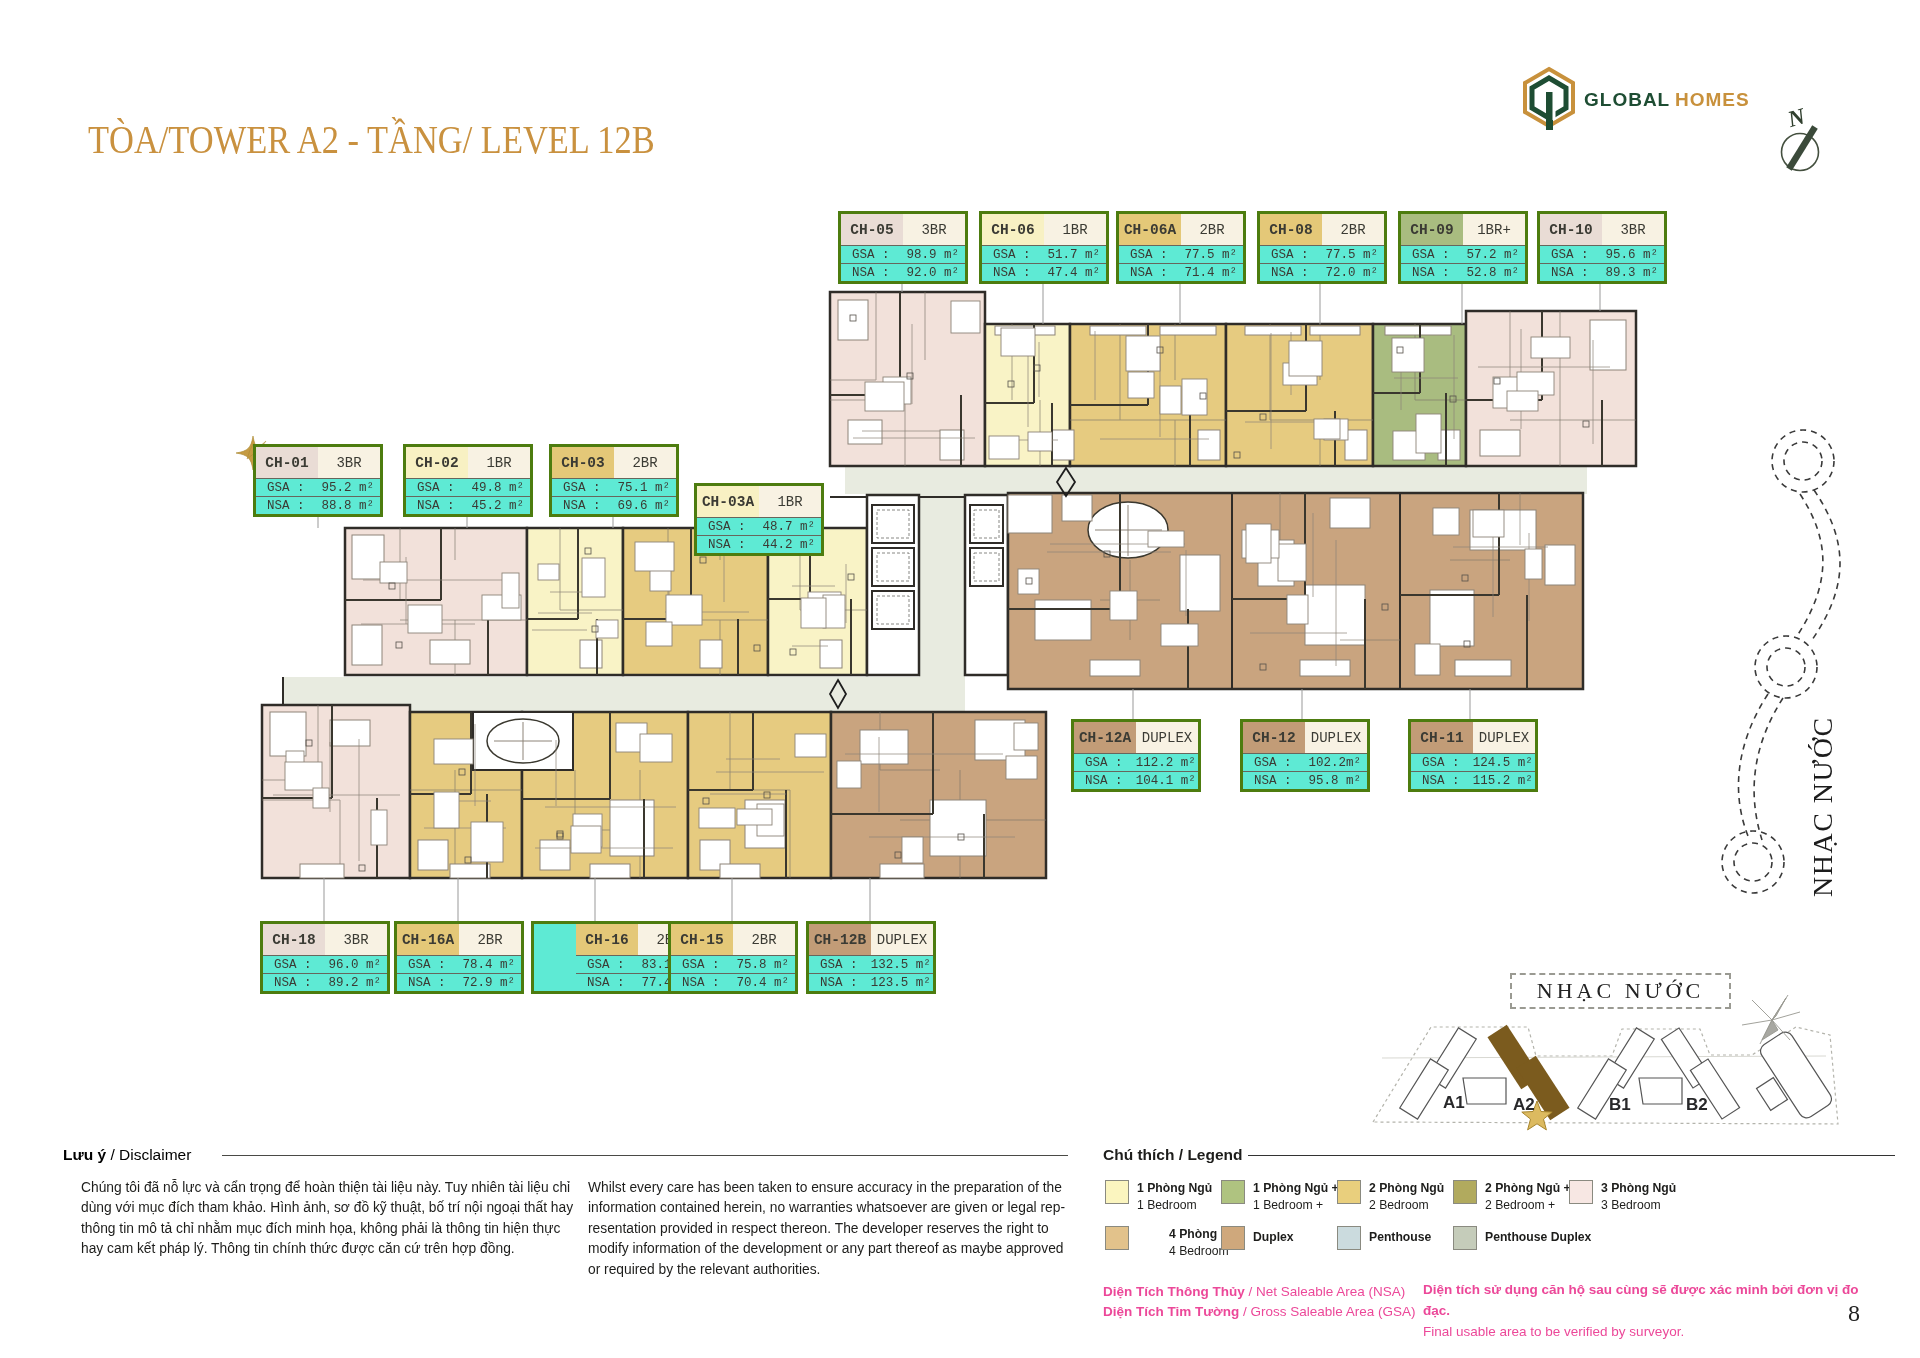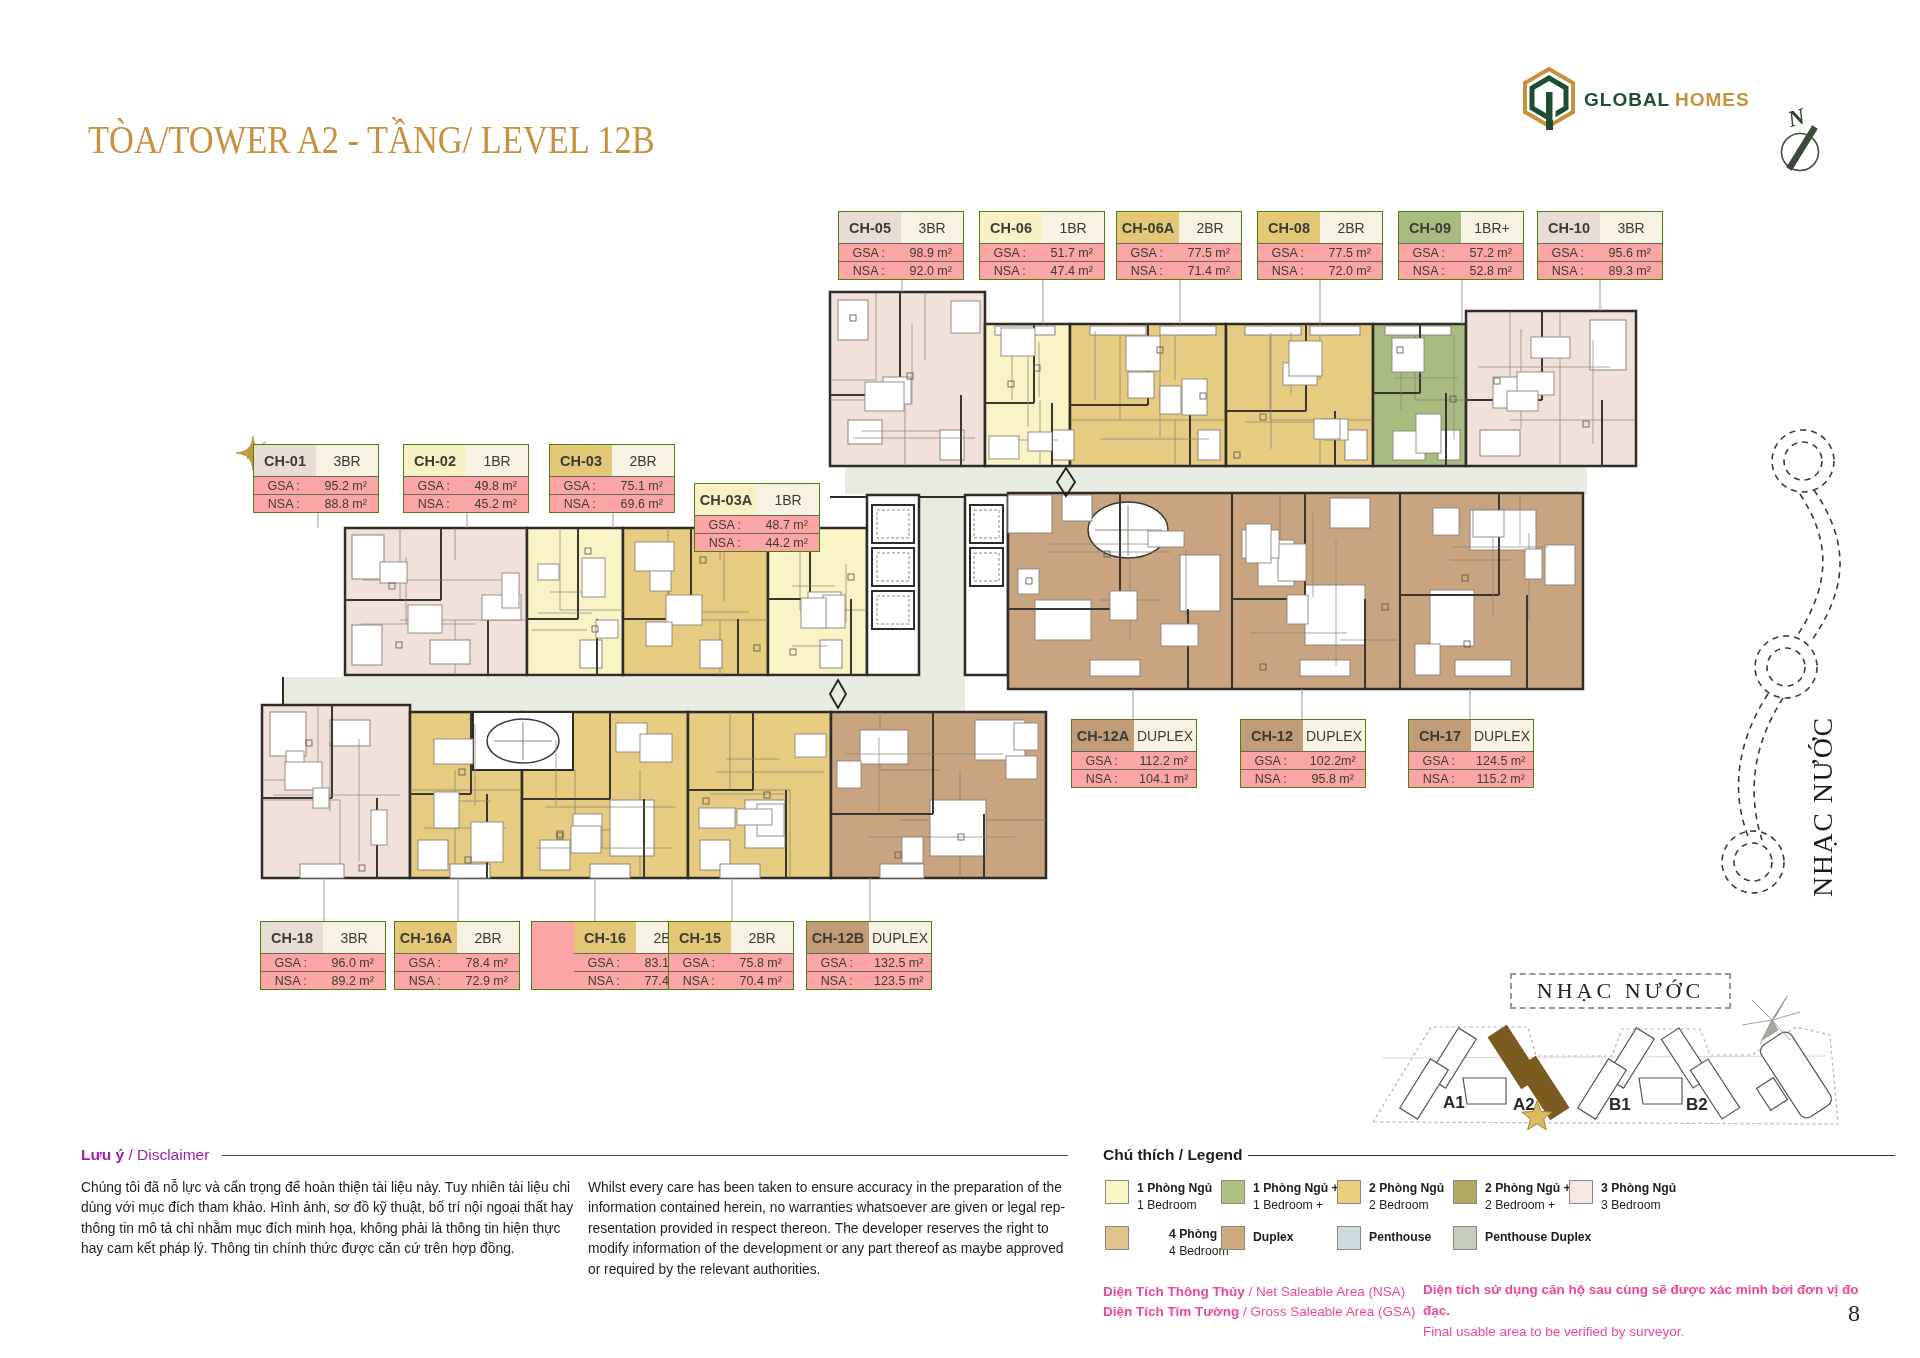--- a/index.html
+++ b/index.html
@@ -5,22 +5,22 @@
   html,body{margin:0;padding:0;background:#fff;}
   #page{position:relative;width:1920px;height:1358px;background:#ffffff;overflow:hidden;
         font-family:"Liberation Sans",sans-serif;}
   .t1{position:absolute;left:88px;top:57px;font-family:"Liberation Serif",serif;
       font-size:57px;color:#C9913F;white-space:nowrap;line-height:1;}
   .t1 .in{display:inline-block;transform:scaleX(0.825);transform-origin:left top;}
   .t2{position:absolute;left:88px;top:119px;font-family:"Liberation Serif",serif;
       font-size:41px;color:#C9913F;white-space:nowrap;line-height:1;}
   .t2 .in{display:inline-block;transform:scaleX(0.84);transform-origin:left top;}
   
-  .ut{position:absolute;width:124px;border:1px solid #4d7c0f;background:#fca5a5;
-      font-family:Liberation Sans, sans-serif;color:#3b3b34;}
+  .ut{position:absolute;width:124px;border:3px solid #4d7c0f;background:#5eead4;
+      font-family:Liberation Mono, monospace;color:#3b3b34;}
   .ut .hd{display:flex;height:31px;border-bottom:1px solid #67665c;}
   .ut .hd .l{width:50%;display:flex;align-items:center;justify-content:center;
              font-weight:bold;font-size:14.5px;}
   .ut .hd .r{width:50%;background:#F8F2E3;display:flex;align-items:center;justify-content:center;
              font-size:14px;}
   .ut .rw{display:flex;height:17px;font-size:12.5px;align-items:center;}
   .ut .rw.n{border-top:1px solid #67665c;}
   .ut .rw .a{width:48%;text-align:center;}
   .ut .rw .b{width:52%;text-align:center;}
   .pk{background:#E9DCD5;} .py{background:#F8F1C3;} .yl{background:#E4C878;}
@@ -647,21 +647,21 @@
         <div class="a">GSA :</div>
         <div class="b">102.2m²</div>
       </div>
       <div class="rw n">
         <div class="a">NSA :</div>
         <div class="b">95.8 m²</div>
       </div>
     </div>
 <div class="ut" style="left:1408px;top:719px;">
       <div class="hd">
-        <div class="l br">CH-17</div>
+        <div class="l br">CH-11</div>
         <div class="r">DUPLEX</div>
       </div>
       <div class="rw">
         <div class="a">GSA :</div>
         <div class="b">124.5 m²</div>
       </div>
       <div class="rw n">
         <div class="a">NSA :</div>
         <div class="b">115.2 m²</div>
       </div>
@@ -738,21 +738,21 @@
       </div>
     </div>
 
 <div class="vert">NHẠC NƯỚC</div>
 <div class="nnbox">NHẠC NƯỚC</div>
 <div class="mlab" style="left:1443px;top:1093px;">A1</div>
 <div class="mlab" style="left:1513px;top:1095px;">A2</div>
 <div class="mlab" style="left:1609px;top:1095px;">B1</div>
 <div class="mlab" style="left:1686px;top:1095px;">B2</div>
 
-<div style="position:absolute;left:81px;top:1146px;font-size:15.5px;color:#a21caf;"><b>Lưu ý</b> / Disclaimer</div>
+<div style="position:absolute;left:63px;top:1146px;font-size:15.5px;color:#000000;"><b>Lưu ý</b> / Disclaimer</div>
 <div class="hr" style="left:222px;top:1155px;width:846px;"></div>
 <div class="dtxt" style="left:81px;top:1178px;width:500px;white-space:nowrap;text-align:left;">Chúng tôi đã nỗ lực và cẩn trọng để hoàn thiện tài liệu này. Tuy nhiên tài liệu chỉ<br>dùng với mục đích tham khảo. Hình ảnh, sơ đồ kỹ thuật, bố trí nội ngoại thất hay<br>thông tin mô tả chỉ nhằm mục đích minh họa, không phải là thông tin hiện thực<br>hay cam kết pháp lý. Thông tin chính thức được căn cứ trên hợp đồng.</div>
 <div class="dtxt" style="left:588px;top:1178px;width:485px;white-space:nowrap;text-align:left;">Whilst every care has been taken to ensure accuracy in the preparation of the<br>information contained herein, no warranties whatsoever are given or legal rep-<br>resentation provided in respect thereon. The developer reserves the right to<br>modify information of the development or any part thereof as maybe approved<br>or required by the relevant authorities.</div>
 
 <div class="lgh" style="left:1103px;top:1146px;">Chú thích / Legend</div>
 <div class="hr" style="left:1248px;top:1155px;width:647px;background:#333;"></div>
 
 <div class="lgsw" style="left:1105px;top:1180px;background:#FBF5BF;"></div>
 <div class="lgt" style="left:1137px;top:1180px;"><b>1 Phòng Ngủ</b>1 Bedroom</div>
 <div class="lgsw" style="left:1221px;top:1180px;background:#AFC380;"></div>

